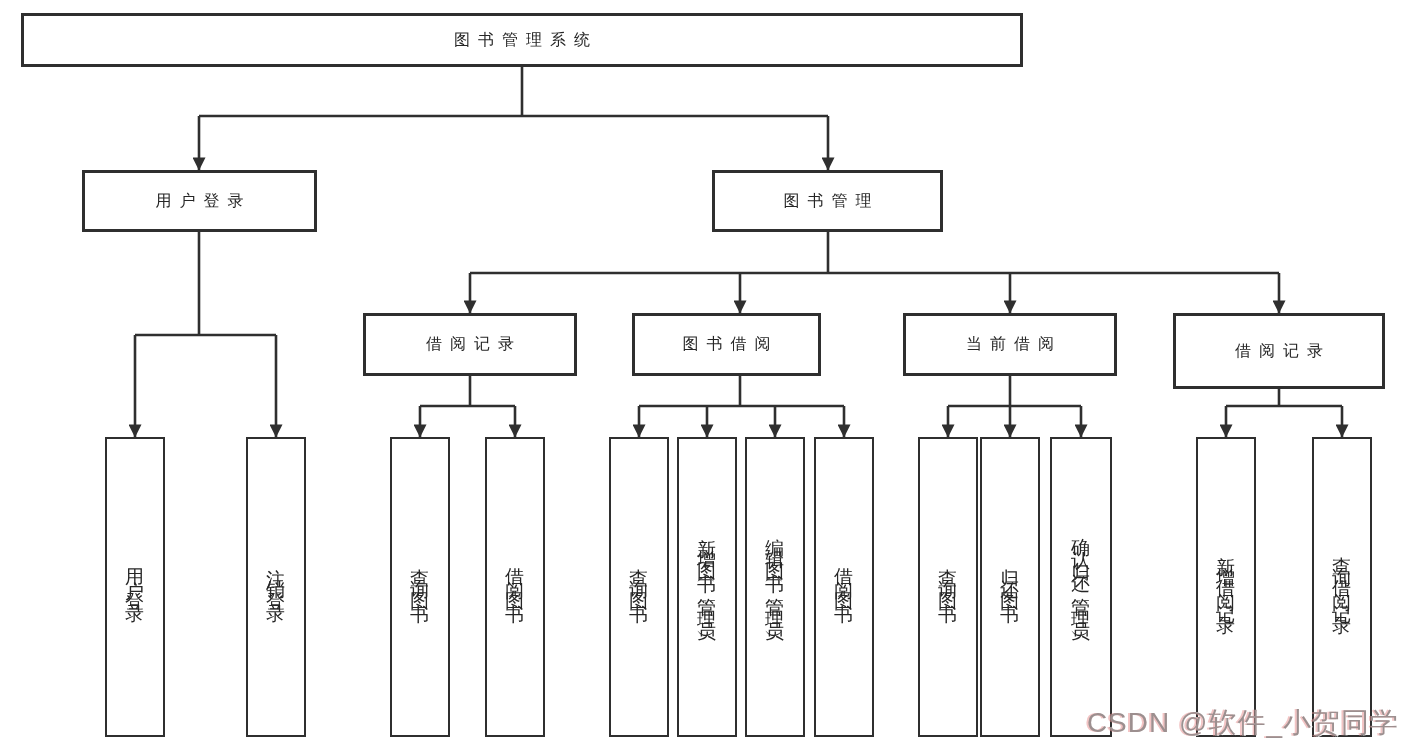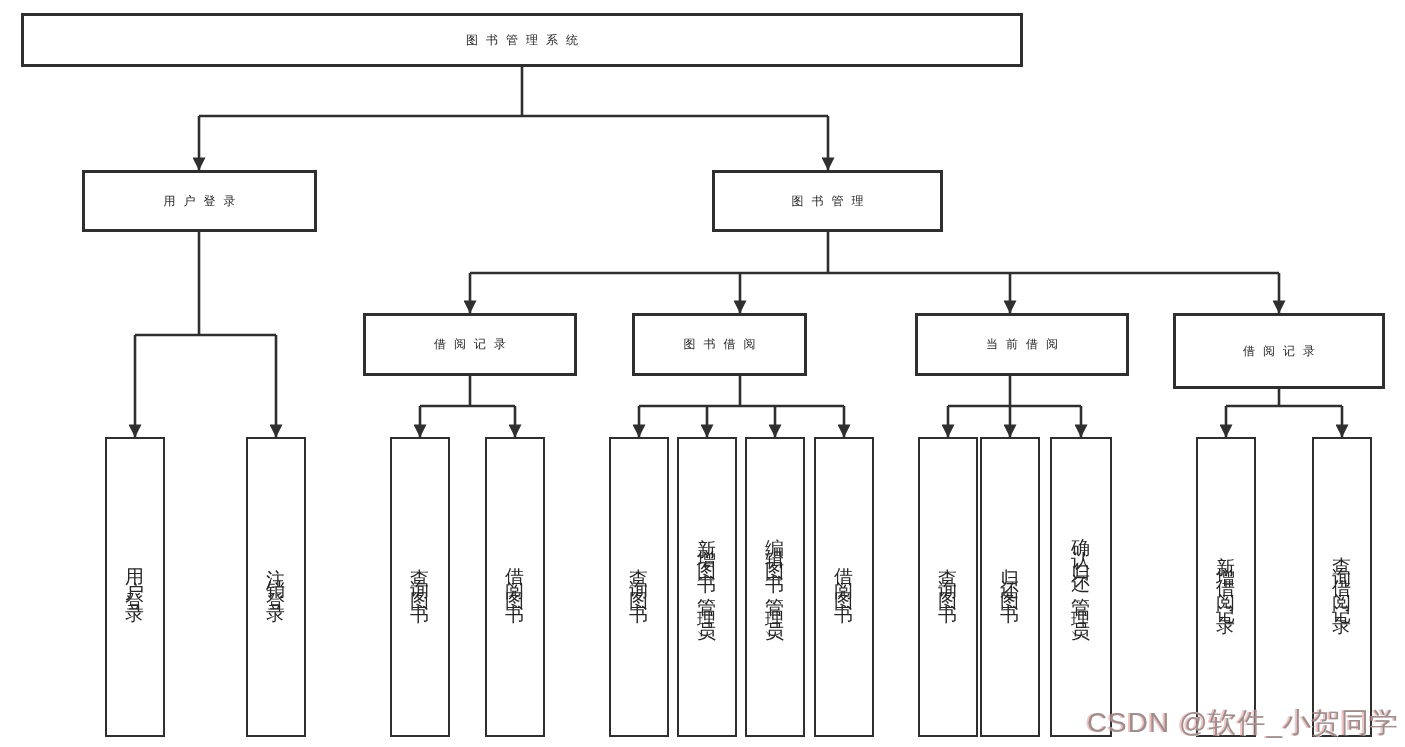--- a/index.html
+++ b/index.html
@@ -15,21 +15,21 @@
   .box{
     position:absolute;
     background:#ffffff;
     border:3px solid #2f2f2f;
     box-sizing:border-box;
     display:flex;align-items:center;justify-content:center;
     z-index:2;
   }
   .leaf{border-width:2.5px;padding-bottom:20px;}
   .hlabel{
-    font-size:12px;
+    font-size:16px;
     letter-spacing:8px;
     white-space:nowrap;
     text-indent:8px;
   }
   .vlabel{
     writing-mode:vertical-rl;
     font-size:19px;
     line-height:1;
     letter-spacing:12px;
     white-space:nowrap;
@@ -102,24 +102,24 @@
   <div class="box" style="left:82px;top:170px;width:235px;height:62px;">
     <span class="hlabel">用户登录</span>
   </div>
   <div class="box" style="left:712px;top:170px;width:231px;height:62px;">
     <span class="hlabel">图书管理</span>
   </div>
 
   <div class="box" style="left:363px;top:313px;width:214px;height:63px;">
     <span class="hlabel">借阅记录</span>
   </div>
-  <div class="box" style="left:632px;top:313px;width:175px;height:63px;">
+  <div class="box" style="left:632px;top:313px;width:189px;height:63px;">
     <span class="hlabel">图书借阅</span>
   </div>
-  <div class="box" style="left:903px;top:313px;width:214px;height:63px;margin-left:12px;">
+  <div class="box" style="left:903px;top:313px;width:214px;height:63px;">
     <span class="hlabel">当前借阅</span>
   </div>
   <div class="box" style="left:1173px;top:313px;width:212px;height:76px;">
     <span class="hlabel">借阅记录</span>
   </div>
 
   <div class="box leaf" style="left:105px;top:437px;width:60px;height:300px;">
     <span class="vlabel">用户登录</span>
   </div>
   <div class="box leaf" style="left:246px;top:437px;width:60px;height:300px;">

